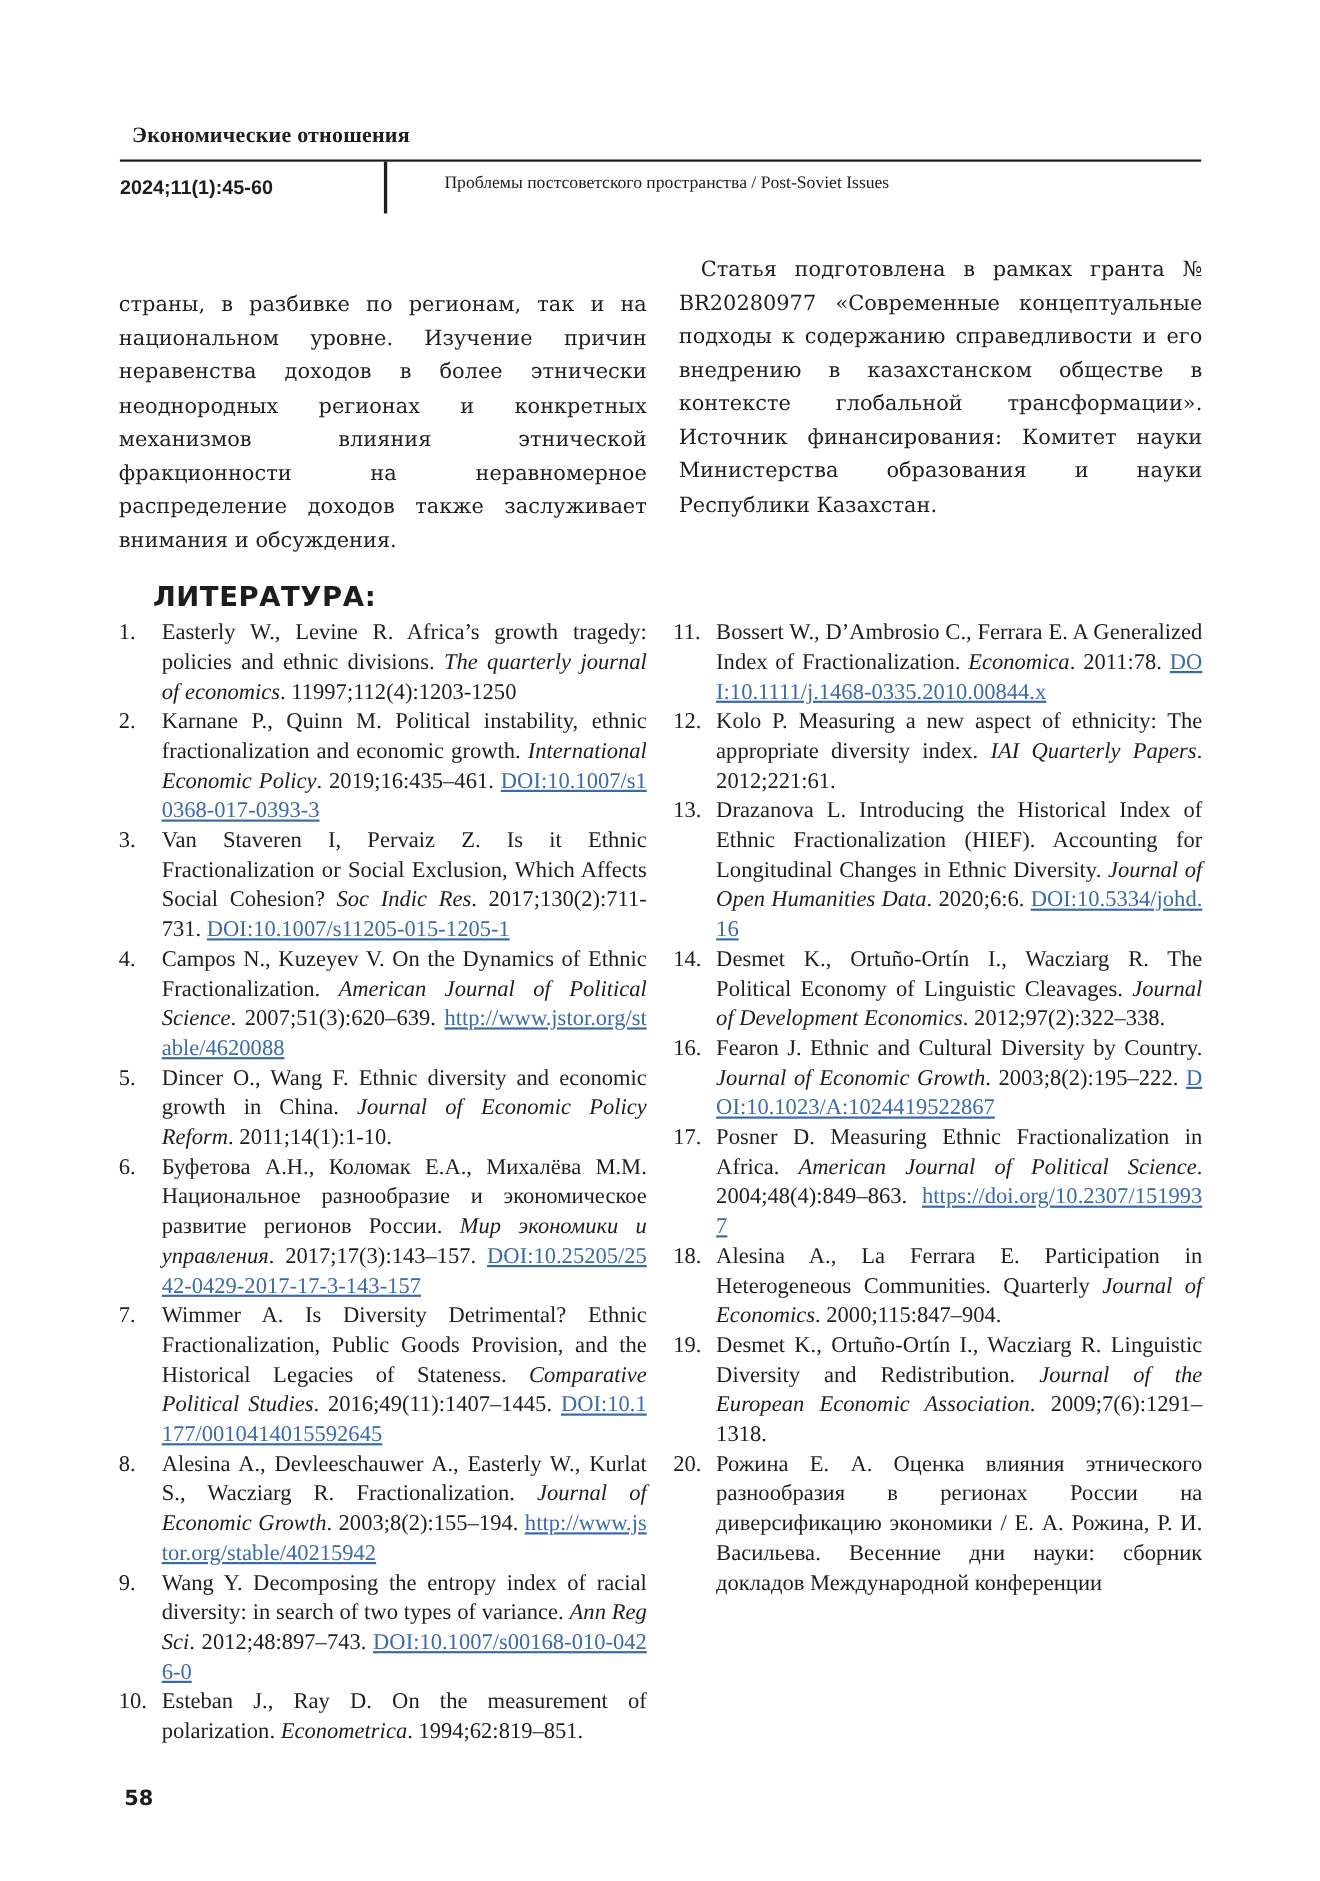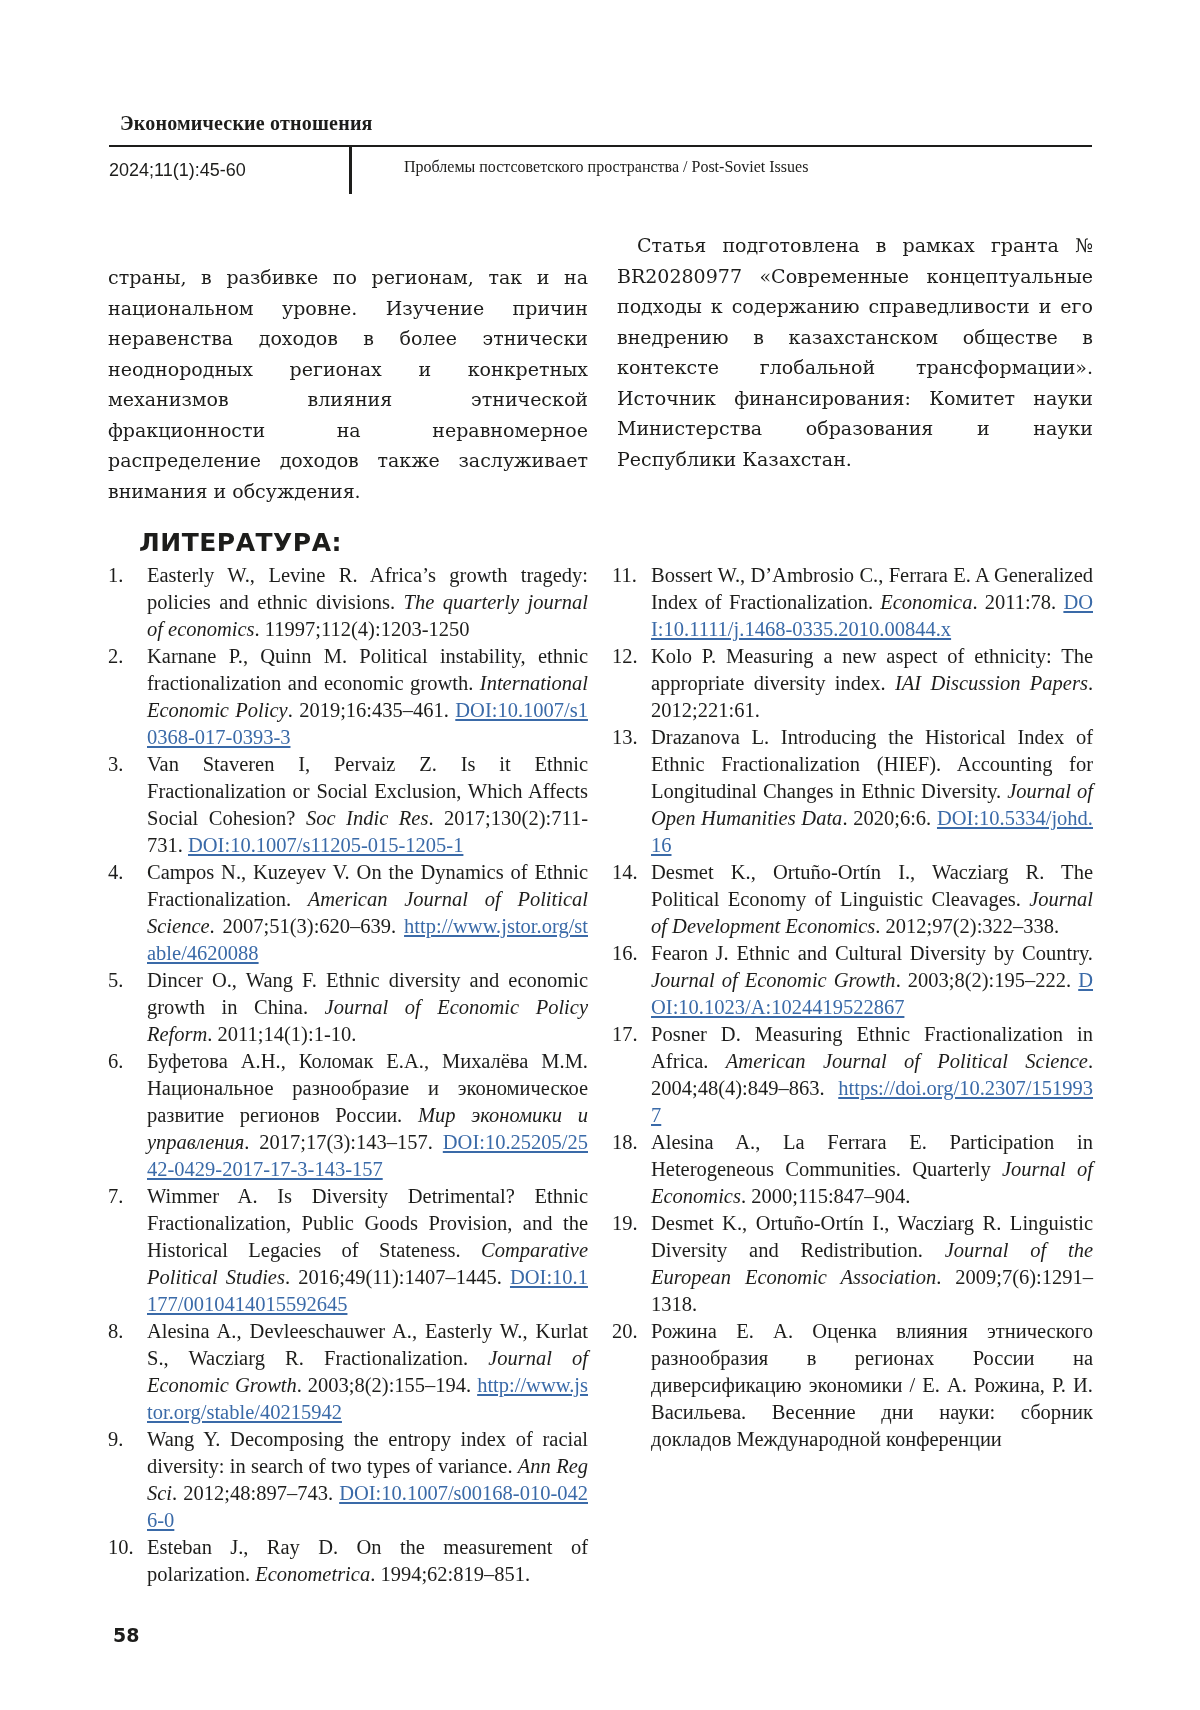--- a/index.html
+++ b/index.html
@@ -1,20 +1,20 @@
 <!DOCTYPE html>
 <html><head>
 <meta charset="utf-8">
 <style>
   html, body { margin: 0; padding: 0; background: #ffffff; }
   body { width: 1200px; height: 1710px; position: relative; overflow: hidden; color: #1d1d1b; }
 
   .section-label { position: absolute; left: 120px; top: 112px; font-family: "Liberation Serif", serif; font-weight: bold; font-size: 20px; letter-spacing: 0.2px; }
   .header-rule { position: absolute; left: 109px; top: 145px; width: 983px; height: 2px; background: #1d1d1b; }
-  .header-issue { position: absolute; left: 109px; top: 160px; font-family: "Liberation Sans", sans-serif; font-weight: normal; font-size: 18px; text-align: center; }
+  .header-issue { position: absolute; left: 109px; top: 160px; font-family: "Liberation Sans", sans-serif; font-weight: bold; font-size: 18px; text-align: center; }
   .header-divider { position: absolute; left: 349px; top: 147px; width: 3px; height: 47px; background: #1d1d1b; }
   .header-journal { position: absolute; left: 372px; top: 158px; font-family: "Liberation Serif", serif; font-weight: normal; font-size: 16px; margin-left: 32px; }
 
   .col { position: absolute; font-family: "DejaVu Serif", serif; font-size: 19px; line-height: 30.5px; text-align: justify; }
   .col-left-body { left: 108px; top: 230px; width: 480px; margin-top: 32px; }
   .col-right-body { left: 617px; top: 230px; width: 476px; text-indent: 20px; }
 
   .refs-heading { position: absolute; left: 108px; top: 528px; font-family: "DejaVu Sans", sans-serif; font-weight: bold; font-size: 25px; letter-spacing: 0.5px; margin-left: 31px; }
 
   .ref-list { position: absolute; list-style: none; margin: 0; padding: 0; font-family: "Liberation Serif", serif; font-size: 20.5px; line-height: 27px; }
@@ -84,21 +84,21 @@
       <span class="ref-text"><span>Esteban J., Ray D. On the measurement of polarization. </span><i>Econometrica</i><span>. 1994;62:819–851.</span></span>
     </li>
   </ol>
 <ol class="ref-list right" id="refs-right">
     <li class="ref-item">
       <span class="ref-num">11.</span>
       <span class="ref-text"><span>Bossert W., D’Ambrosio C., Ferrara E. A Generalized Index of Fractionalization. </span><i>Economica</i><span>. 2011:78. </span><a class="ref-link">DOI:10.1111/j.1468-0335.2010.00844.x</a></span>
     </li>
     <li class="ref-item">
       <span class="ref-num">12.</span>
-      <span class="ref-text"><span>Kolo P. Measuring a new aspect of ethnicity: The appropriate diversity index. </span><i>IAI Discussion Papers</i><span>. 2012;221:61.</span></span>
+      <span class="ref-text"><span>Kolo P. Measuring a new aspect of ethnicity: The appropriate diversity index. </span><i>IAI Quarterly Papers</i><span>. 2012;221:61.</span></span>
     </li>
     <li class="ref-item">
       <span class="ref-num">13.</span>
       <span class="ref-text"><span>Drazanova L. Introducing the Historical Index of Ethnic Fractionalization (HIEF). Accounting for Longitudinal Changes in Ethnic Diversity. </span><i>Journal of Open Humanities Data</i><span>. 2020;6:6. </span><a class="ref-link">DOI:10.5334/johd.16</a></span>
     </li>
     <li class="ref-item">
       <span class="ref-num">14.</span>
       <span class="ref-text"><span>Desmet K., Ortuño-Ortín I., Wacziarg R. The Political Economy of Linguistic Cleavages. </span><i>Journal of Development Economics</i><span>. 2012;97(2):322–338.</span></span>
     </li>
     <li class="ref-item">

